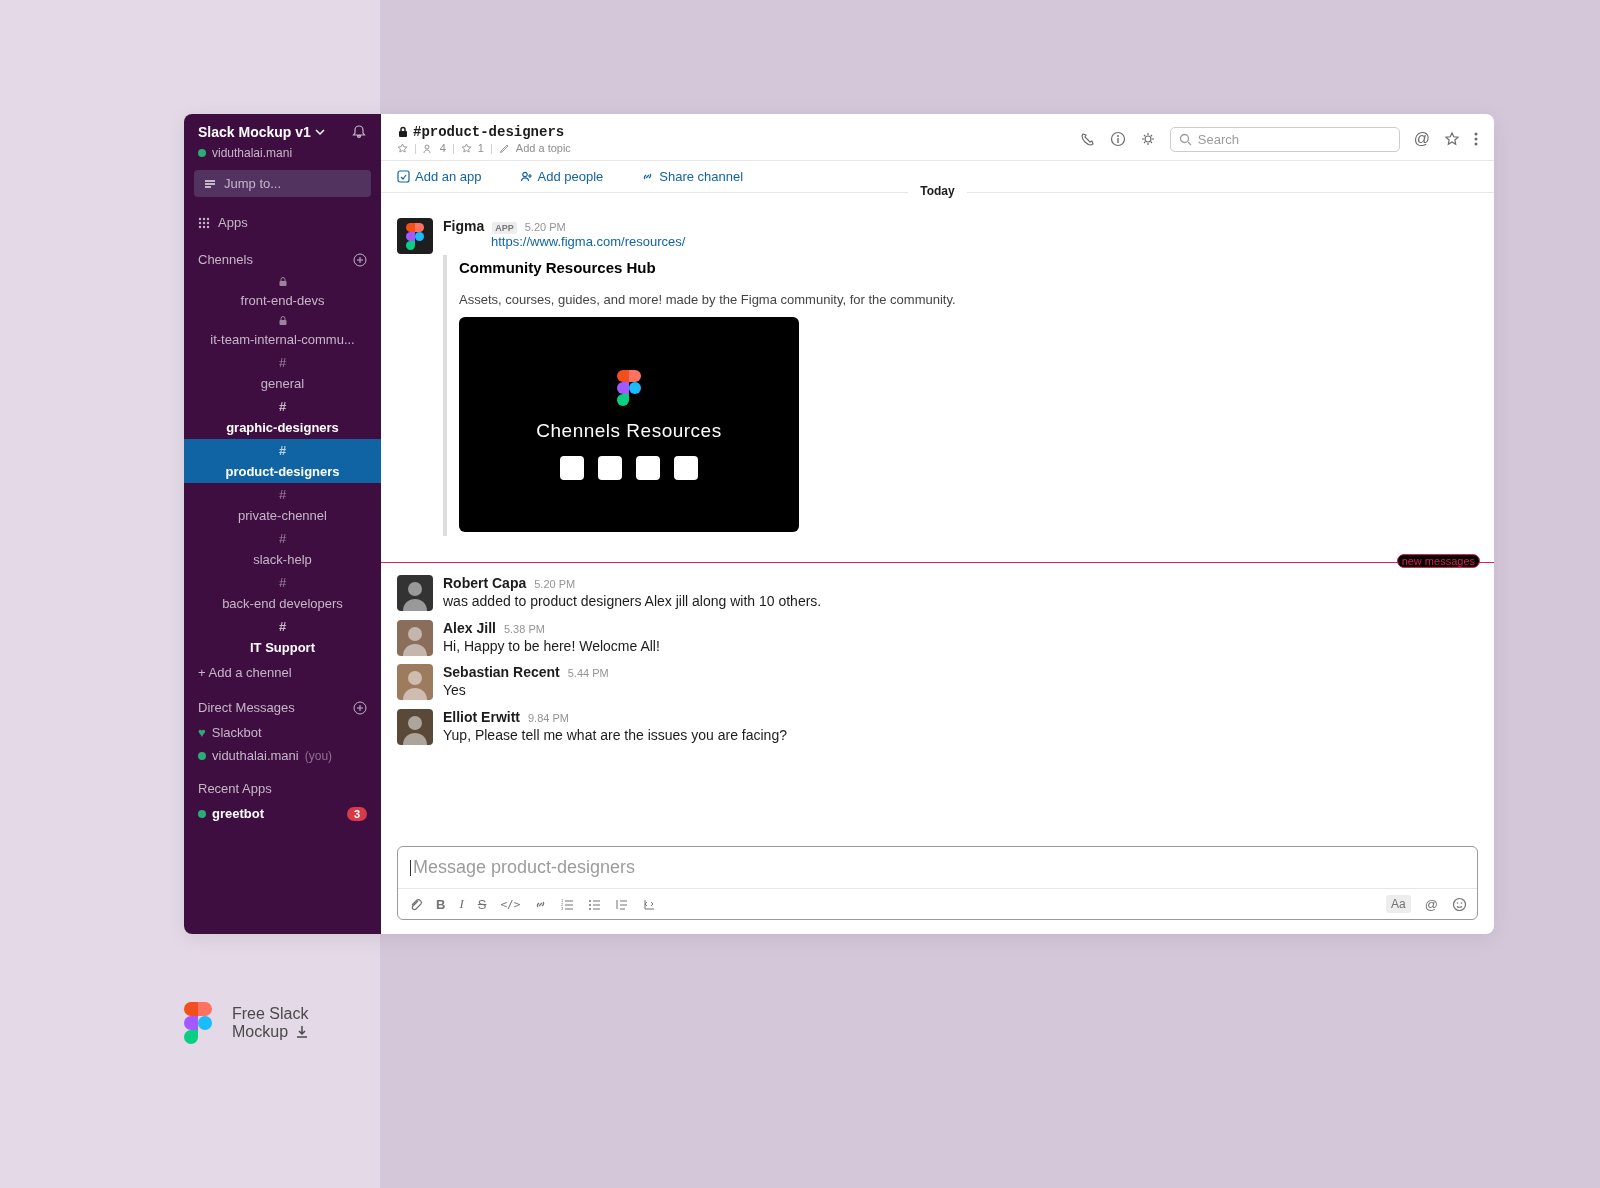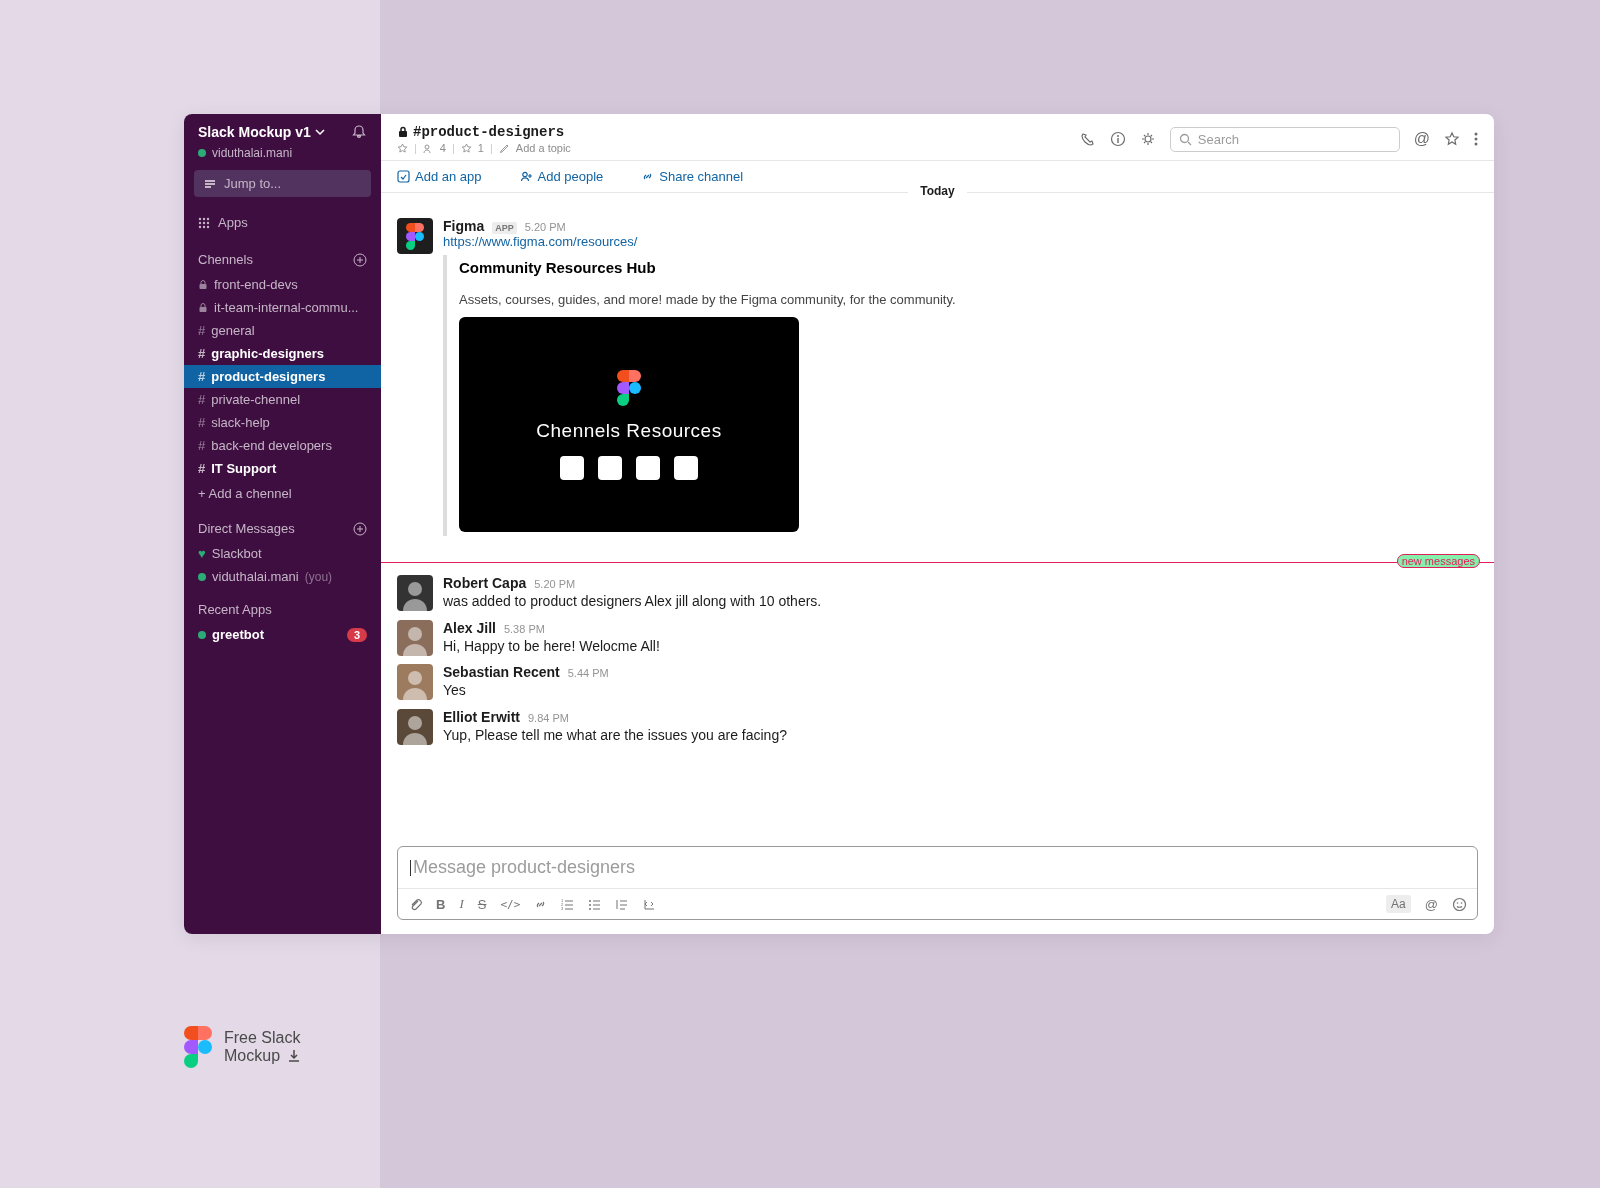--- a/index.html
+++ b/index.html
@@ -91,20 +91,21 @@
 .channel-item {
   padding: 4px 14px;
   display: flex;
   align-items: center;
   gap: 6px;
   font-size: 13px;
   cursor: pointer;
   white-space: nowrap;
   overflow: hidden;
   text-overflow: ellipsis;
+  flex-direction: column;
 }
 .channel-item.bold { color: #fff; font-weight: 700; }
 .channel-item.active { background: #1164a3; color: #fff; }
 .add-channel { padding: 6px 14px; font-size: 13px; }
 .dm-item {
   padding: 4px 14px;
   display: flex;
   align-items: center;
   gap: 6px;
   font-size: 13px;
@@ -230,21 +231,21 @@
 .app-tag {
   font-size: 9px;
   background: #ededed;
   color: #777;
   border-radius: 2px;
   padding: 1px 3px;
   font-weight: 600;
 }
 .msg-time { font-size: 11px; color: #949494; }
 .msg-text { color: #1d1c1d; line-height: 1.4; margin-top: 1px; }
-.msg-link { color: #1264a3; font-size: 13px; }
+.msg-link { color: #1264a3; font-size: 13px; margin-left: 48px; }
 
 .attachment {
   border-left: 4px solid #ddd;
   margin-top: 6px;
   padding: 4px 0 4px 12px;
 }
 .att-title { font-weight: 700; font-size: 15px; margin-bottom: 16px; }
 .att-desc { font-size: 13px; color: #444; margin-bottom: 10px; }
 .att-preview {
   width: 340px; height: 215px;
@@ -268,21 +269,21 @@
 .new-msg-divider {
   position: relative;
   margin: 22px 0 8px;
   height: 1px;
   background: #e01e5a;
 }
 .new-msg-label {
   position: absolute;
   right: 14px;
   top: -8px;
-  background: #86efac;
+  background: #000000;
   color: #e01e5a;
   font-size: 11px;
   padding: 0 4px;
   border: 1px solid #e01e5a;
   border-radius: 10px;
 }
 
 .compose {
   margin: 8px 16px 14px;
   border: 1px solid #999;
@@ -314,24 +315,24 @@
   background: #ededed;
   padding: 2px 5px;
   border-radius: 3px;
   font-size: 12px;
 }
 
 
 .attrib {
   position: absolute;
   left: 184px;
-  bottom: 120px;
-  display: flex;
-  align-items: center;
-  gap: 12px;
+  bottom: 144px;
+  display: flex;
+  align-items: center;
+  gap: 20px;
   color: #4a4a4a;
   font-size: 16px;
 }
 .figma-logo {
   width: 28px;
   display: flex;
   flex-wrap: wrap;
 }
 .fl-piece { width: 14px; height: 14px; }
 .fl-r1a { background: #f24e1e; border-radius: 14px 0 0 14px; }

